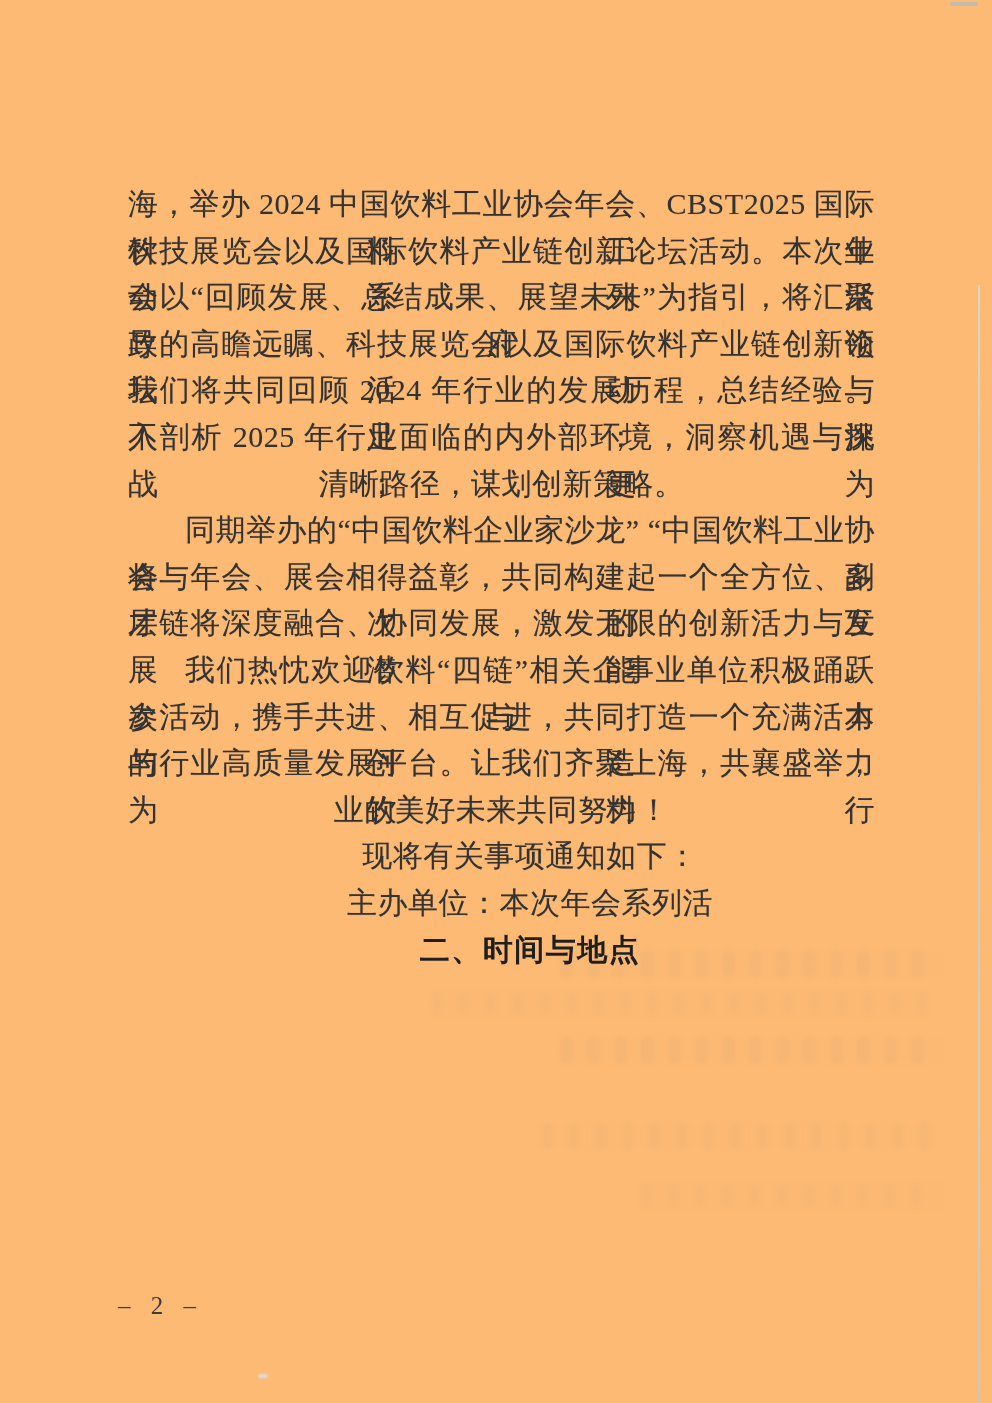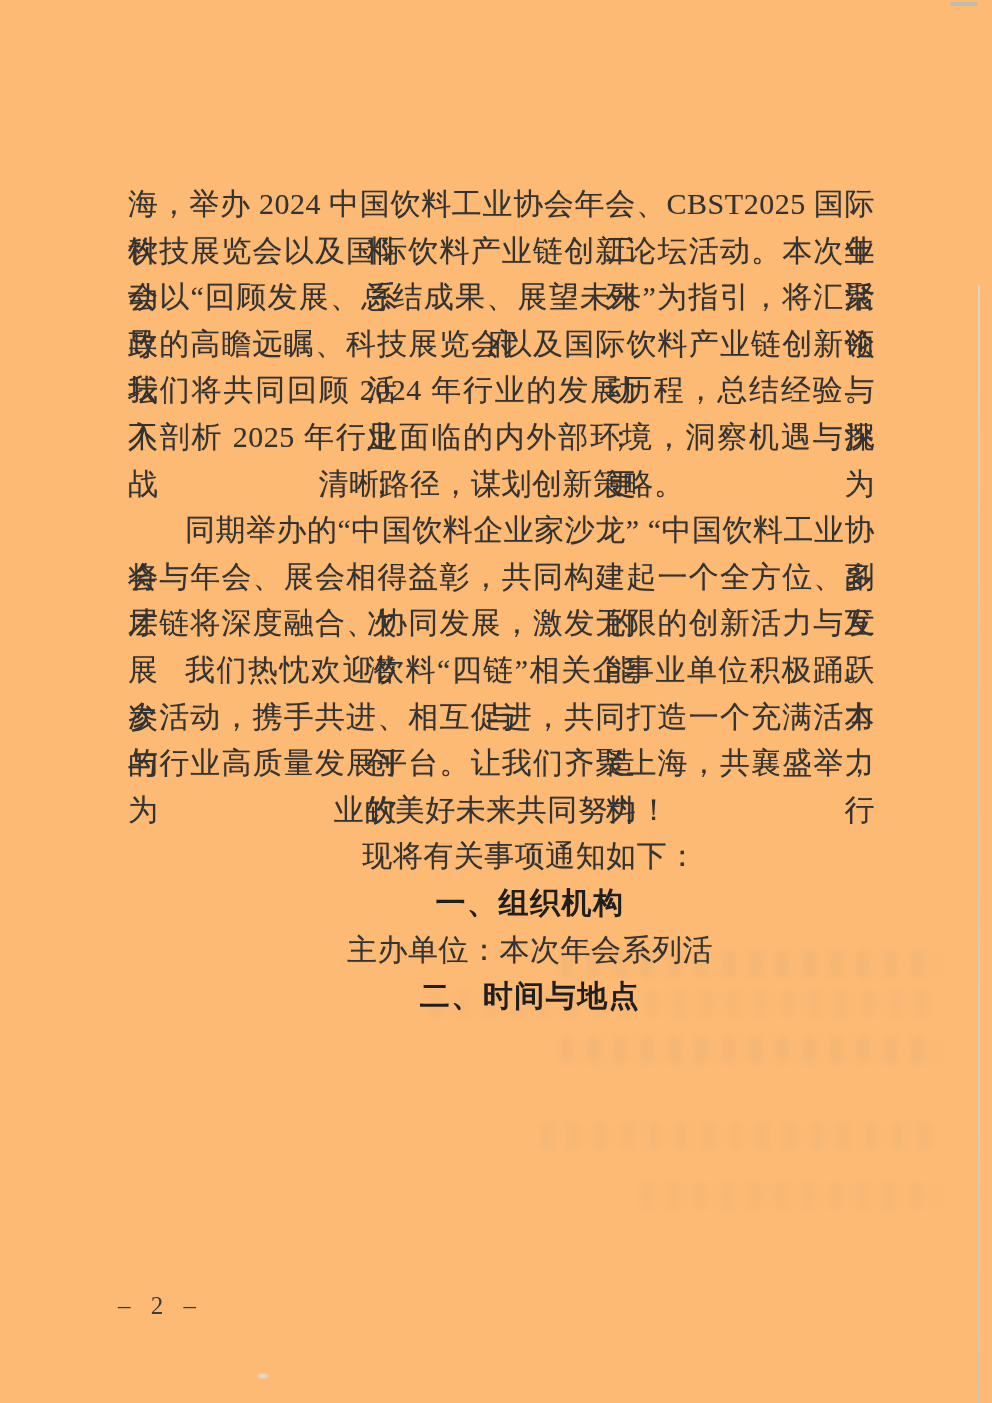--- a/index.html
+++ b/index.html
@@ -109,19 +109,18 @@
       <div class="line fill">入剖析 2025 年行业面临的内外部环境，洞察机遇与挑战；更为</div>
       <div class="line">清晰路径，谋划创新策略。</div>
       <div class="line indent fill">同期举办的“中国饮料企业家沙龙” “中国饮料工业协会副</div>
       <div class="line fill">将与年会、展会相得益彰，共同构建起一个全方位、多层次的互</div>
       <div class="line fill">才链将深度融合、协同发展，激发无限的创新活力与发展潜能。</div>
       <div class="line indent fill">我们热忱欢迎饮料“四链”相关企事业单位积极踊跃参与本</div>
       <div class="line fill">次活动，携手共进、相互促进，共同打造一个充满活力与创造力</div>
       <div class="line fill">的行业高质量发展平台。让我们齐聚上海，共襄盛举，为饮料行</div>
       <div class="line">业的美好未来共同努力！</div>
       <div class="line indent">现将有关事项通知如下：</div>
-      <div class="line indent heading">一、组织机构</div>
       <div class="line indent">主办单位：本次年会系列活</div>
       <div class="line indent heading">二、时间与地点</div>
     </div>
 
   <div class="pageno">– 2 –</div>
 </div>
 
 </body></html>

